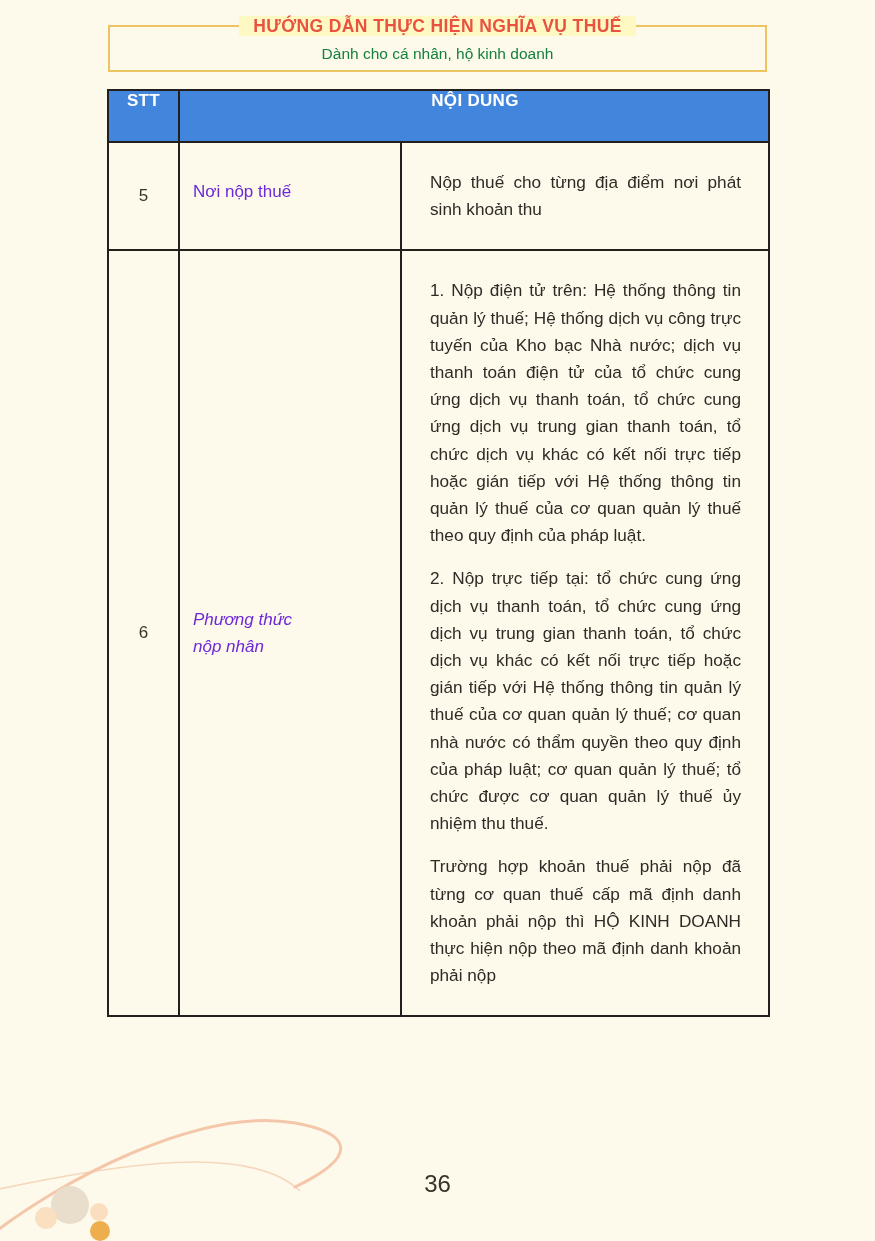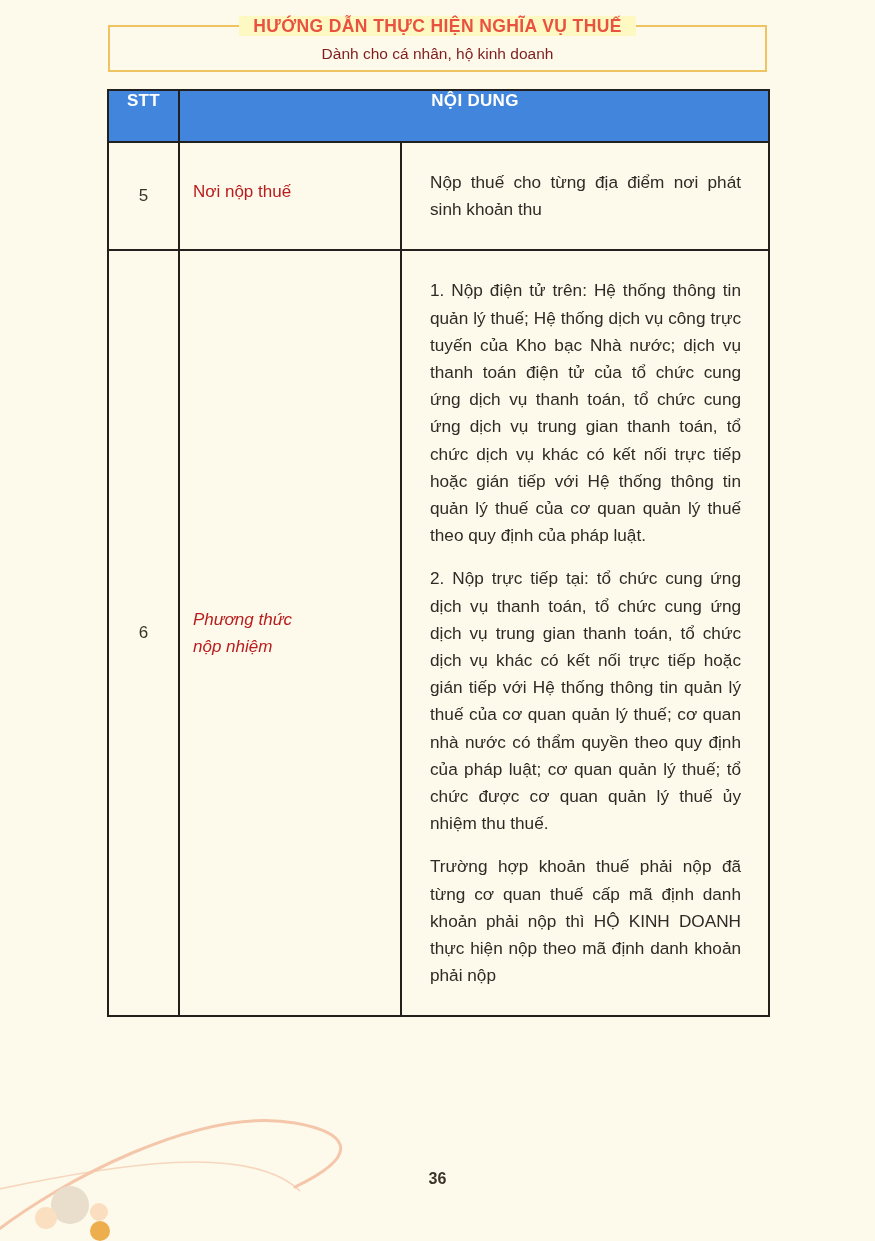--- a/index.html
+++ b/index.html
@@ -44,21 +44,21 @@
     letter-spacing: 0.4px;
     line-height: 20px;
     white-space: nowrap;
   }
   .header-subtitle {
     position: absolute;
     left: 0;
     right: 0;
     top: 44px;
     text-align: center;
-    color: #7f1d1d;
+    color: #15803d;
     font-size: 15.5px;
     line-height: 20px;
   }
 
   
   .content-table {
     position: absolute;
     left: 107px;
     top: 89px;
     width: 661px;
@@ -89,21 +89,21 @@
   td.cell-stt {
     text-align: center;
     vertical-align: middle;
     font-size: 17px;
     color: #3b3229;
   }
   td.cell-label {
     padding: 14px 10px 24px 13px;
     font-size: 17px;
     line-height: 27px;
-    color: #b91c1c;
+    color: #6d28d9;
   }
   tr.row-long td.cell-label {
     vertical-align: middle;
     padding-top: 0;
     padding-bottom: 0;
     font-style: italic;
   }
   td.cell-body {
     padding: 10px 11px 10px 12px;
     font-size: 17.2px;
@@ -130,23 +130,22 @@
     width: 440px;
     height: 190px;
     pointer-events: none;
   }
   .page-number {
     position: absolute;
     left: 0;
     right: 0;
     top: 1170px;
     text-align: center;
-    font-size: 16px;
+    font-size: 24px;
     color: #3b3229;
-    font-weight: bold;
   }
 </style>
 </head>
 <body>
 
 <div class="header-banner"></div>
 <div class="header-title">
   <span class="header-title-text">HƯỚNG DẪN THỰC HIỆN NGHĨA VỤ THUẾ</span>
 </div>
 <div class="header-subtitle">Dành cho cá nhân, hộ kinh doanh</div>
@@ -168,21 +167,21 @@
       <td class="cell-stt">5</td>
       <td class="cell-label">Nơi nộp thuế</td>
       <td class="cell-body">
         <p>Nộp thuế cho từng địa điểm nơi phát sinh khoản thu</p>
       </td>
     </tr>
     <tr class="row-long">
       <td class="cell-stt">6</td>
       <td class="cell-label">
         <div>Phương thức</div>
-        <div>nộp nhiệm</div>
+        <div>nộp nhân</div>
       </td>
       <td class="cell-body">
         <p>1. Nộp điện tử trên: Hệ thống thông tin quản lý thuế; Hệ thống dịch vụ công trực tuyến của Kho bạc Nhà nước; dịch vụ thanh toán điện tử của tổ chức cung ứng dịch vụ thanh toán, tổ chức cung ứng dịch vụ trung gian thanh toán, tổ chức dịch vụ khác có kết nối trực tiếp hoặc gián tiếp với Hệ thống thông tin quản lý thuế của cơ quan quản lý thuế theo quy định của pháp luật.</p>
         <p>2. Nộp trực tiếp tại: tổ chức cung ứng dịch vụ thanh toán, tổ chức cung ứng dịch vụ trung gian thanh toán, tổ chức dịch vụ khác có kết nối trực tiếp hoặc gián tiếp với Hệ thống thông tin quản lý thuế của cơ quan quản lý thuế; cơ quan nhà nước có thẩm quyền theo quy định của pháp luật; cơ quan quản lý thuế; tổ chức được cơ quan quản lý thuế ủy nhiệm thu thuế.</p>
         <p class="last-line">Trường hợp khoản thuế phải nộp đã từng cơ quan thuế cấp mã định danh khoản phải nộp thì HỘ KINH DOANH thực hiện nộp theo mã định danh khoản phải nộp</p>
       </td>
     </tr>
   </tbody>
 </table>
 

